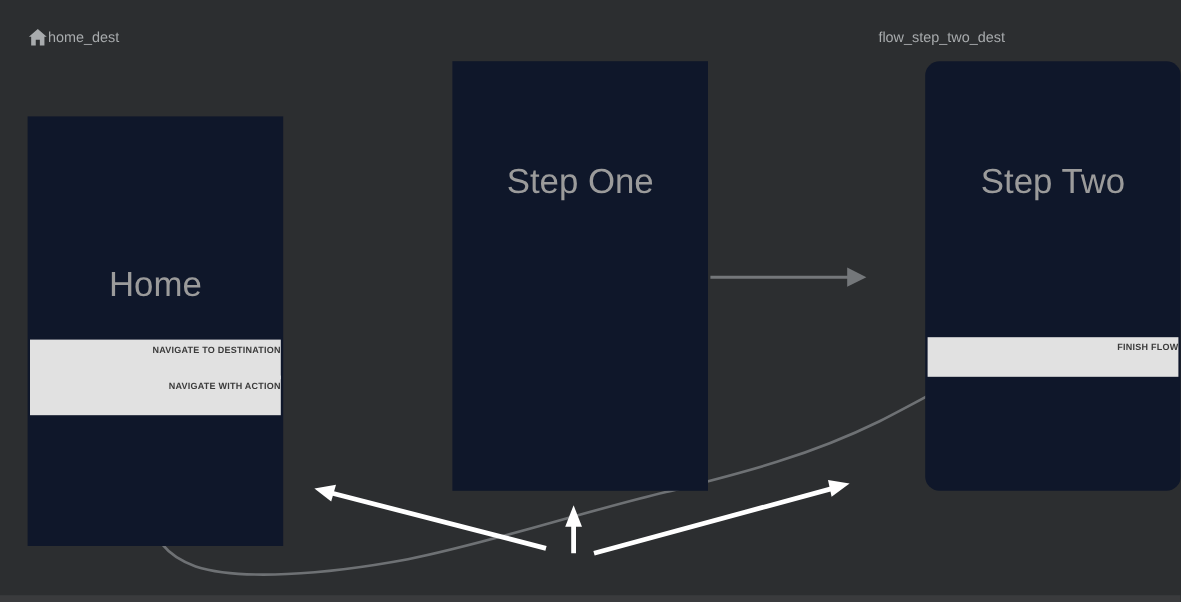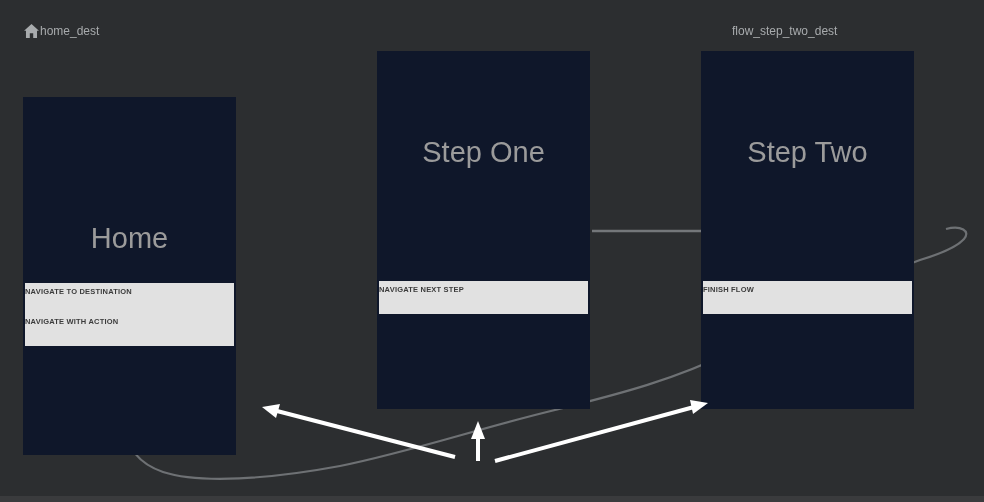--- a/index.html
+++ b/index.html
@@ -26,21 +26,21 @@
   .card-title{
     position:absolute;left:0;width:100%;text-align:center;
     color:#9b9b9b;font-size:29px;font-weight:400;line-height:34px;
   }
   .title-home{top:124px;}
   .title-step{top:84px;}
   .pv-btn{
     position:absolute;left:2px;right:2px;height:33px;
     background:#e1e1e1;color:#3b3b3b;
     font-size:7.5px;font-weight:700;letter-spacing:.2px;
-    text-align:left;line-height:17px;white-space:nowrap;overflow:hidden;
+    text-align:right;line-height:17px;white-space:nowrap;overflow:hidden;
   }
   #caption{
     position:absolute;left:300px;top:470px;width:312px;z-index:3;
     text-align:center;color:#ffffff;font-size:19px;font-weight:700;
     letter-spacing:.2px;white-space:nowrap;
   }
   #bottom-strip{
     position:absolute;left:0;bottom:0;width:984px;height:6px;
     background:#3a3b3d;z-index:4;
   }
@@ -77,27 +77,26 @@
     <span>home_dest</span>
   </div>
   <div class="card" style="left:23px;margin-top:46px;">
     <div class="card-title title-home">Home</div>
     <div class="pv-btn" style="top:186px;">NAVIGATE TO DESTINATION</div>
     <div class="pv-btn" style="top:216px;">NAVIGATE WITH ACTION</div>
   </div>
 
   <div class="card" style="left:377px;">
     <div class="card-title title-step">Step One</div>
-    <div class="pv-btn" style="top:230px;">NAVIGATE NEXT STEP</div>
   </div>
 
   <div class="dest-header" style="left:732px;">
     <span>flow_step_two_dest</span>
   </div>
-  <div class="card" style="left:701px;">
+  <div class="card" style="left:771px;border-radius:12px;">
     <div class="card-title title-step">Step Two</div>
     <div class="pv-btn" style="top:230px;">FINISH FLOW</div>
   </div>
 
   <svg id="white-layer" class="layer">
     <g>
       <line x1="455" y1="457" x2="277" y2="411" stroke="#ffffff" stroke-width="4"></line>
       <polygon points="262,407 280,404 276,418" fill="#ffffff"></polygon>
     </g>
     <g>

